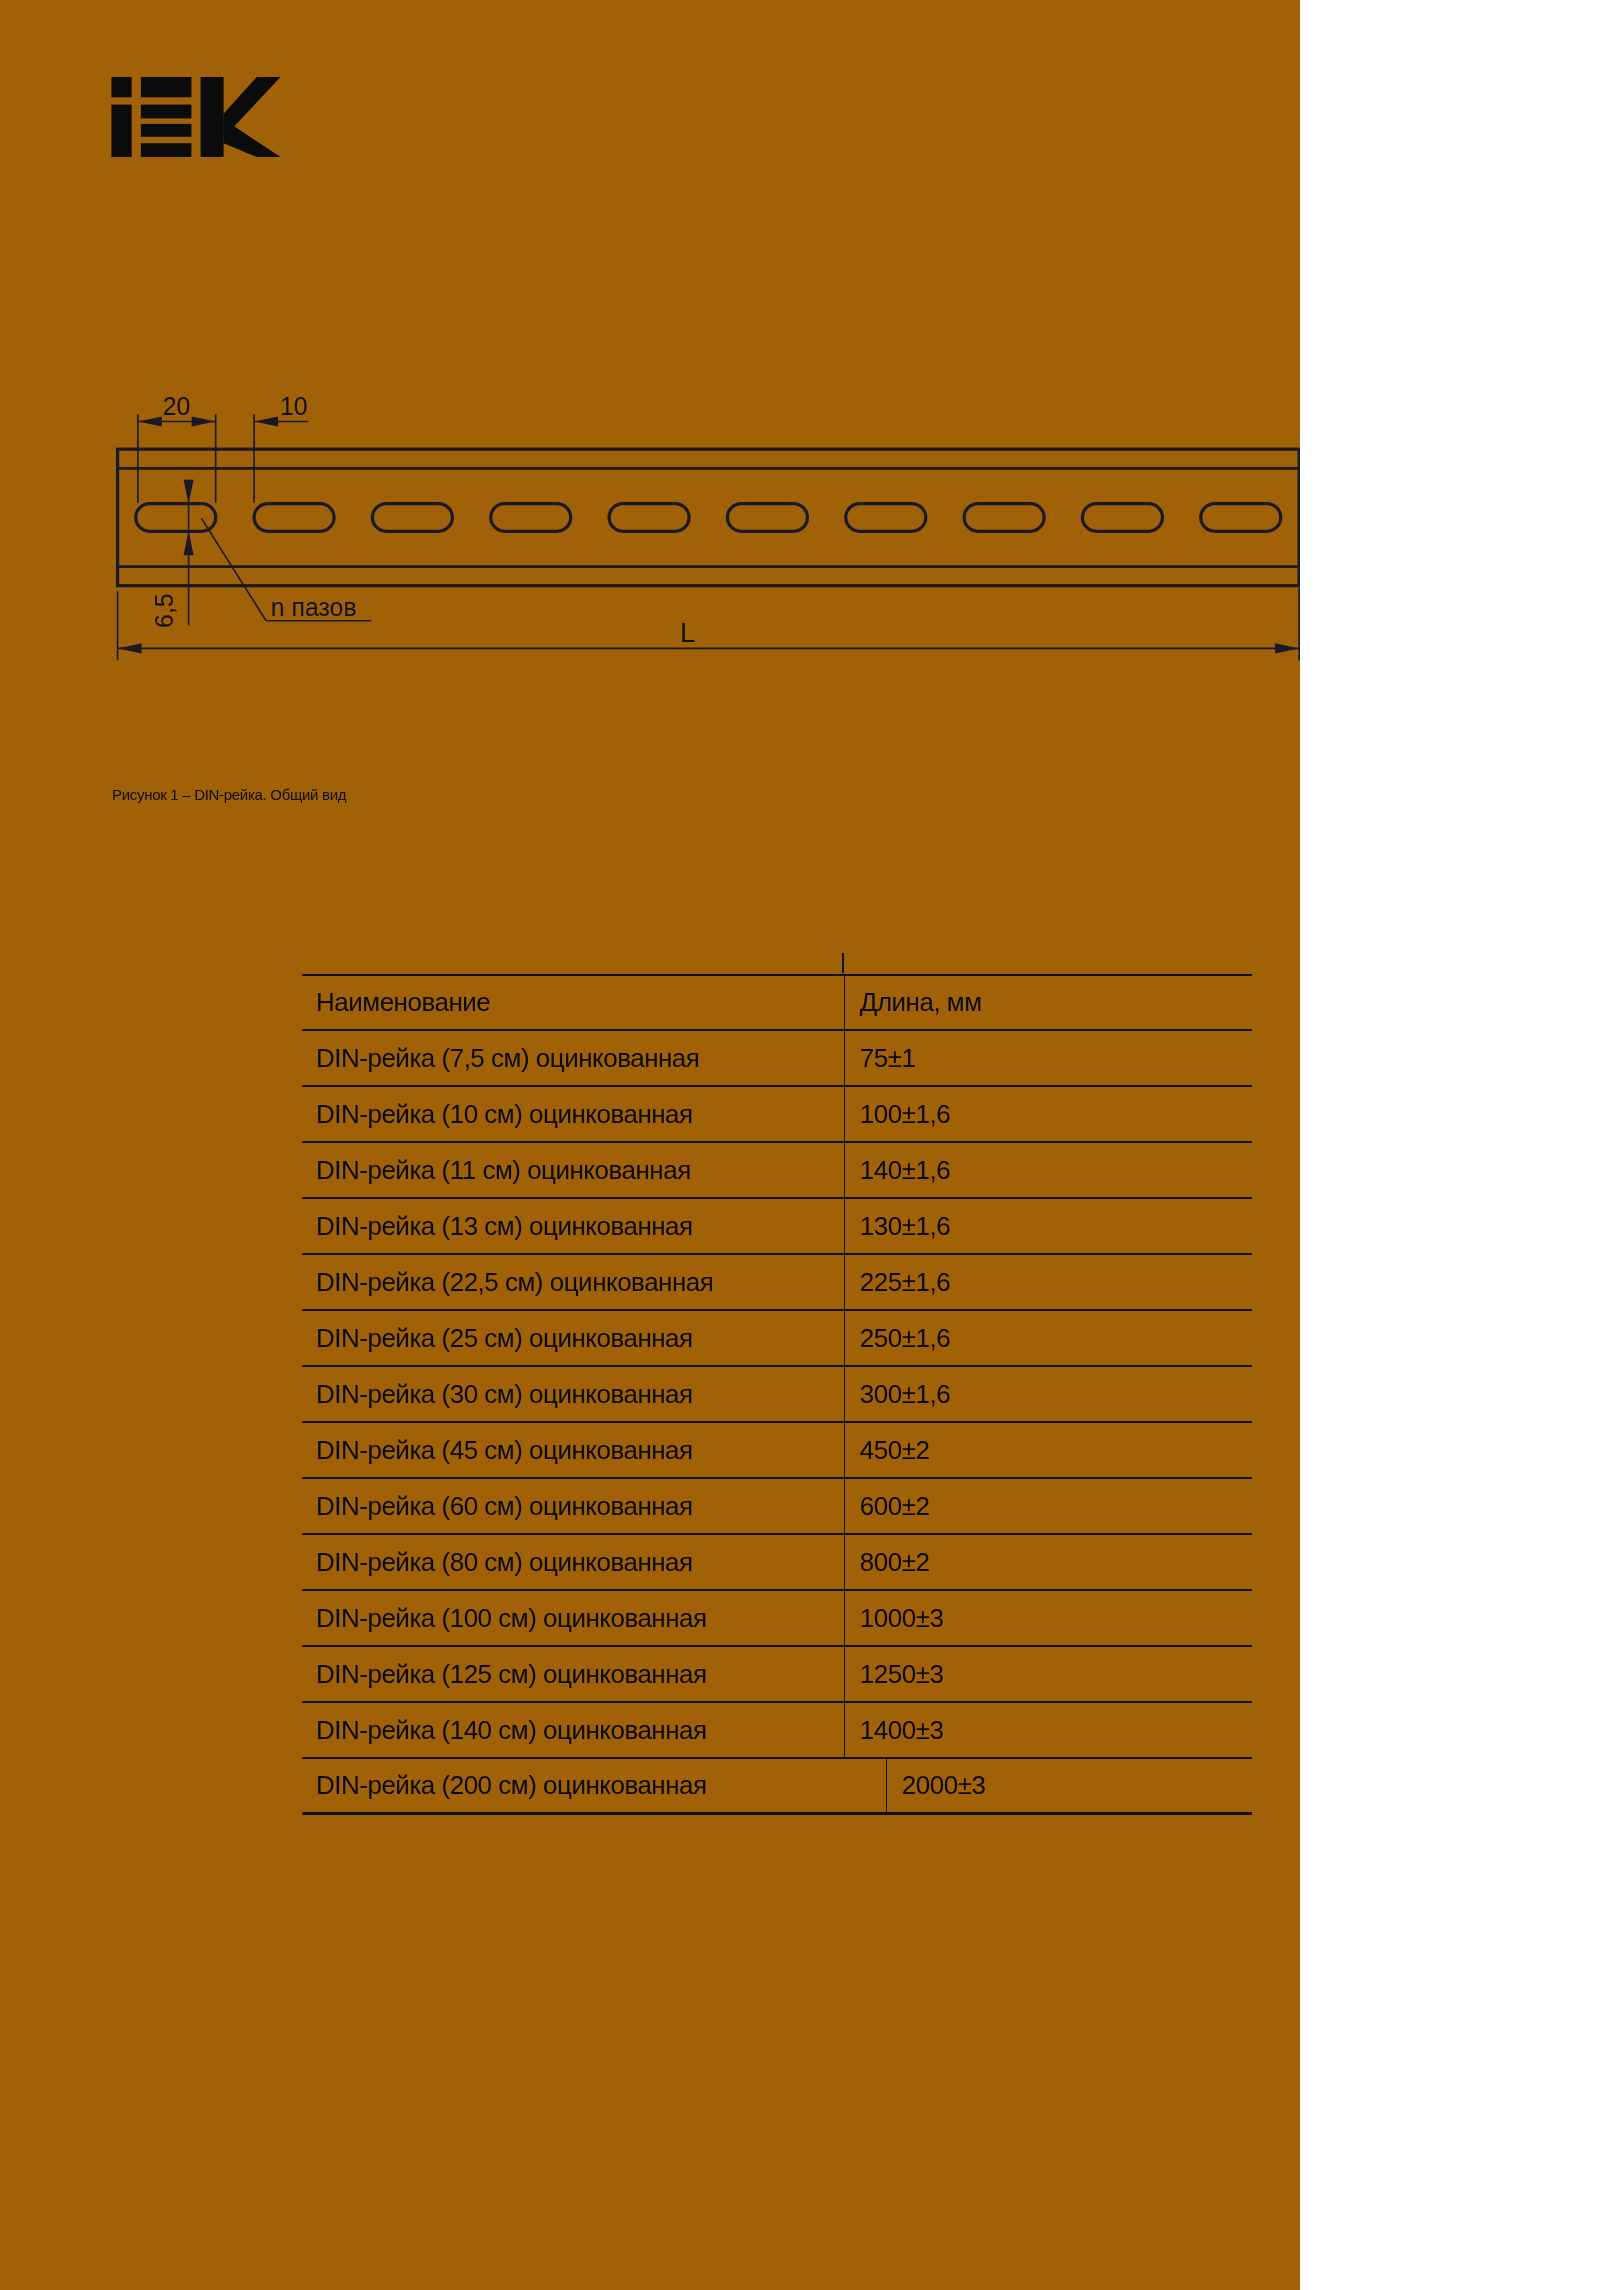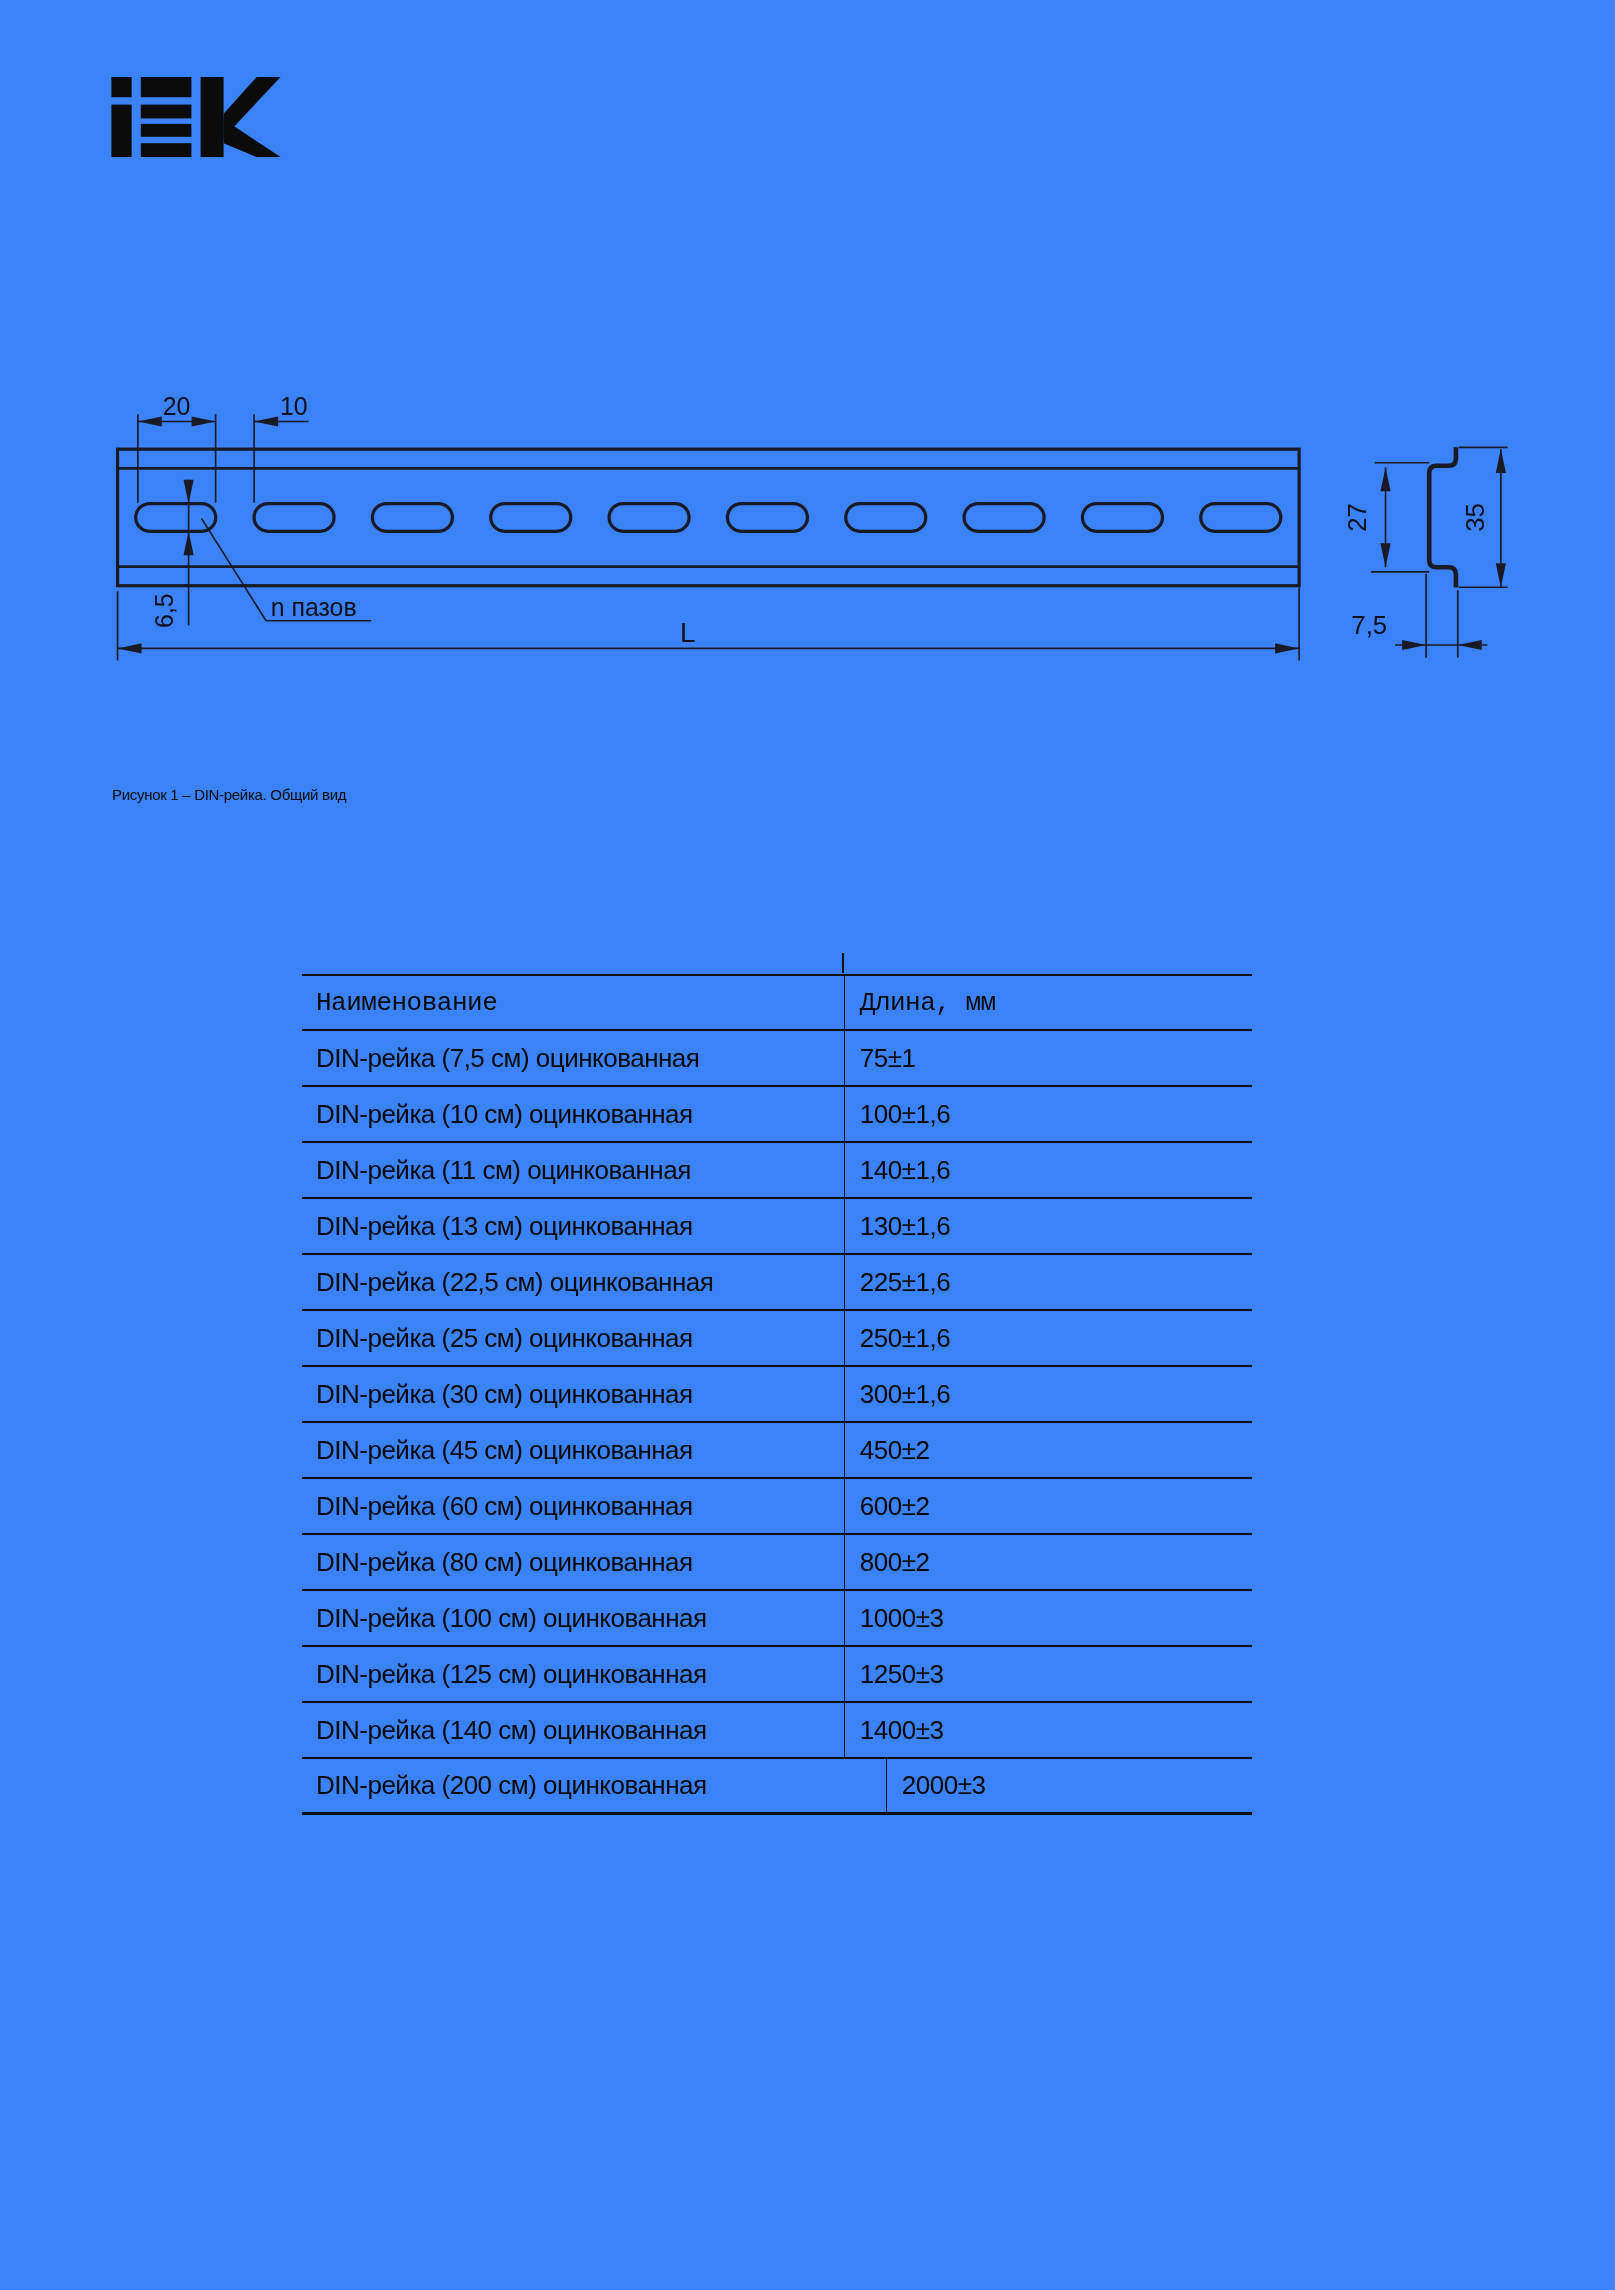--- a/index.html
+++ b/index.html
@@ -1,37 +1,37 @@
 <!DOCTYPE html>
 <html style="font-size:14.8px"><head>
 <meta charset="utf-8">
 <style>
   * { margin:0; padding:0; box-sizing:border-box; }
   html,body { background:#ffffff; }
   .page {
     position:relative;
-    width:1615px; height:2291px;
-    background:#3b82f6;
+    width:1300px; height:2291px;
+    background:#a16207;
     font-family:"Liberation Sans", sans-serif;
     color:#0a0a0a;
     overflow:hidden;
   }
   .logo { position:absolute; left:111px; top:77px; }
   .drawing { position:absolute; left:0; top:0; }
   .caption {
     position:absolute; left:112px; top:786px;
     font-size:15px; letter-spacing:-0.3px; color:#0d0d0d;
   }
   .spec-table {
     position:absolute; left:302px; top:974px; width:950px;
     border-top:2.8px solid #101010;
     font-size:26px; letter-spacing:-0.5px;
   }
   .t-row { display:flex; height:56px; border-bottom:2.8px solid #101010; }
-  .t-row.header { height:55px;font-family:Liberation Mono, monospace; }
+  .t-row.header { height:55px; }
   .t-row.last { border-bottom:3.7px solid #101010;gap:42px; }
   .t-c1 { width:542px; display:flex; align-items:center; padding-left:14px; }
   .t-c2 { flex:1; display:flex; align-items:center; padding-left:14.8px;
           border-left:1.8px solid #101010; }
   .divider-stub {
     position:absolute; left:842px; top:953px; width:1.8px; height:20px;
     background:#101010;
   }
   svg text {
     font-family:"Liberation Sans", sans-serif;

